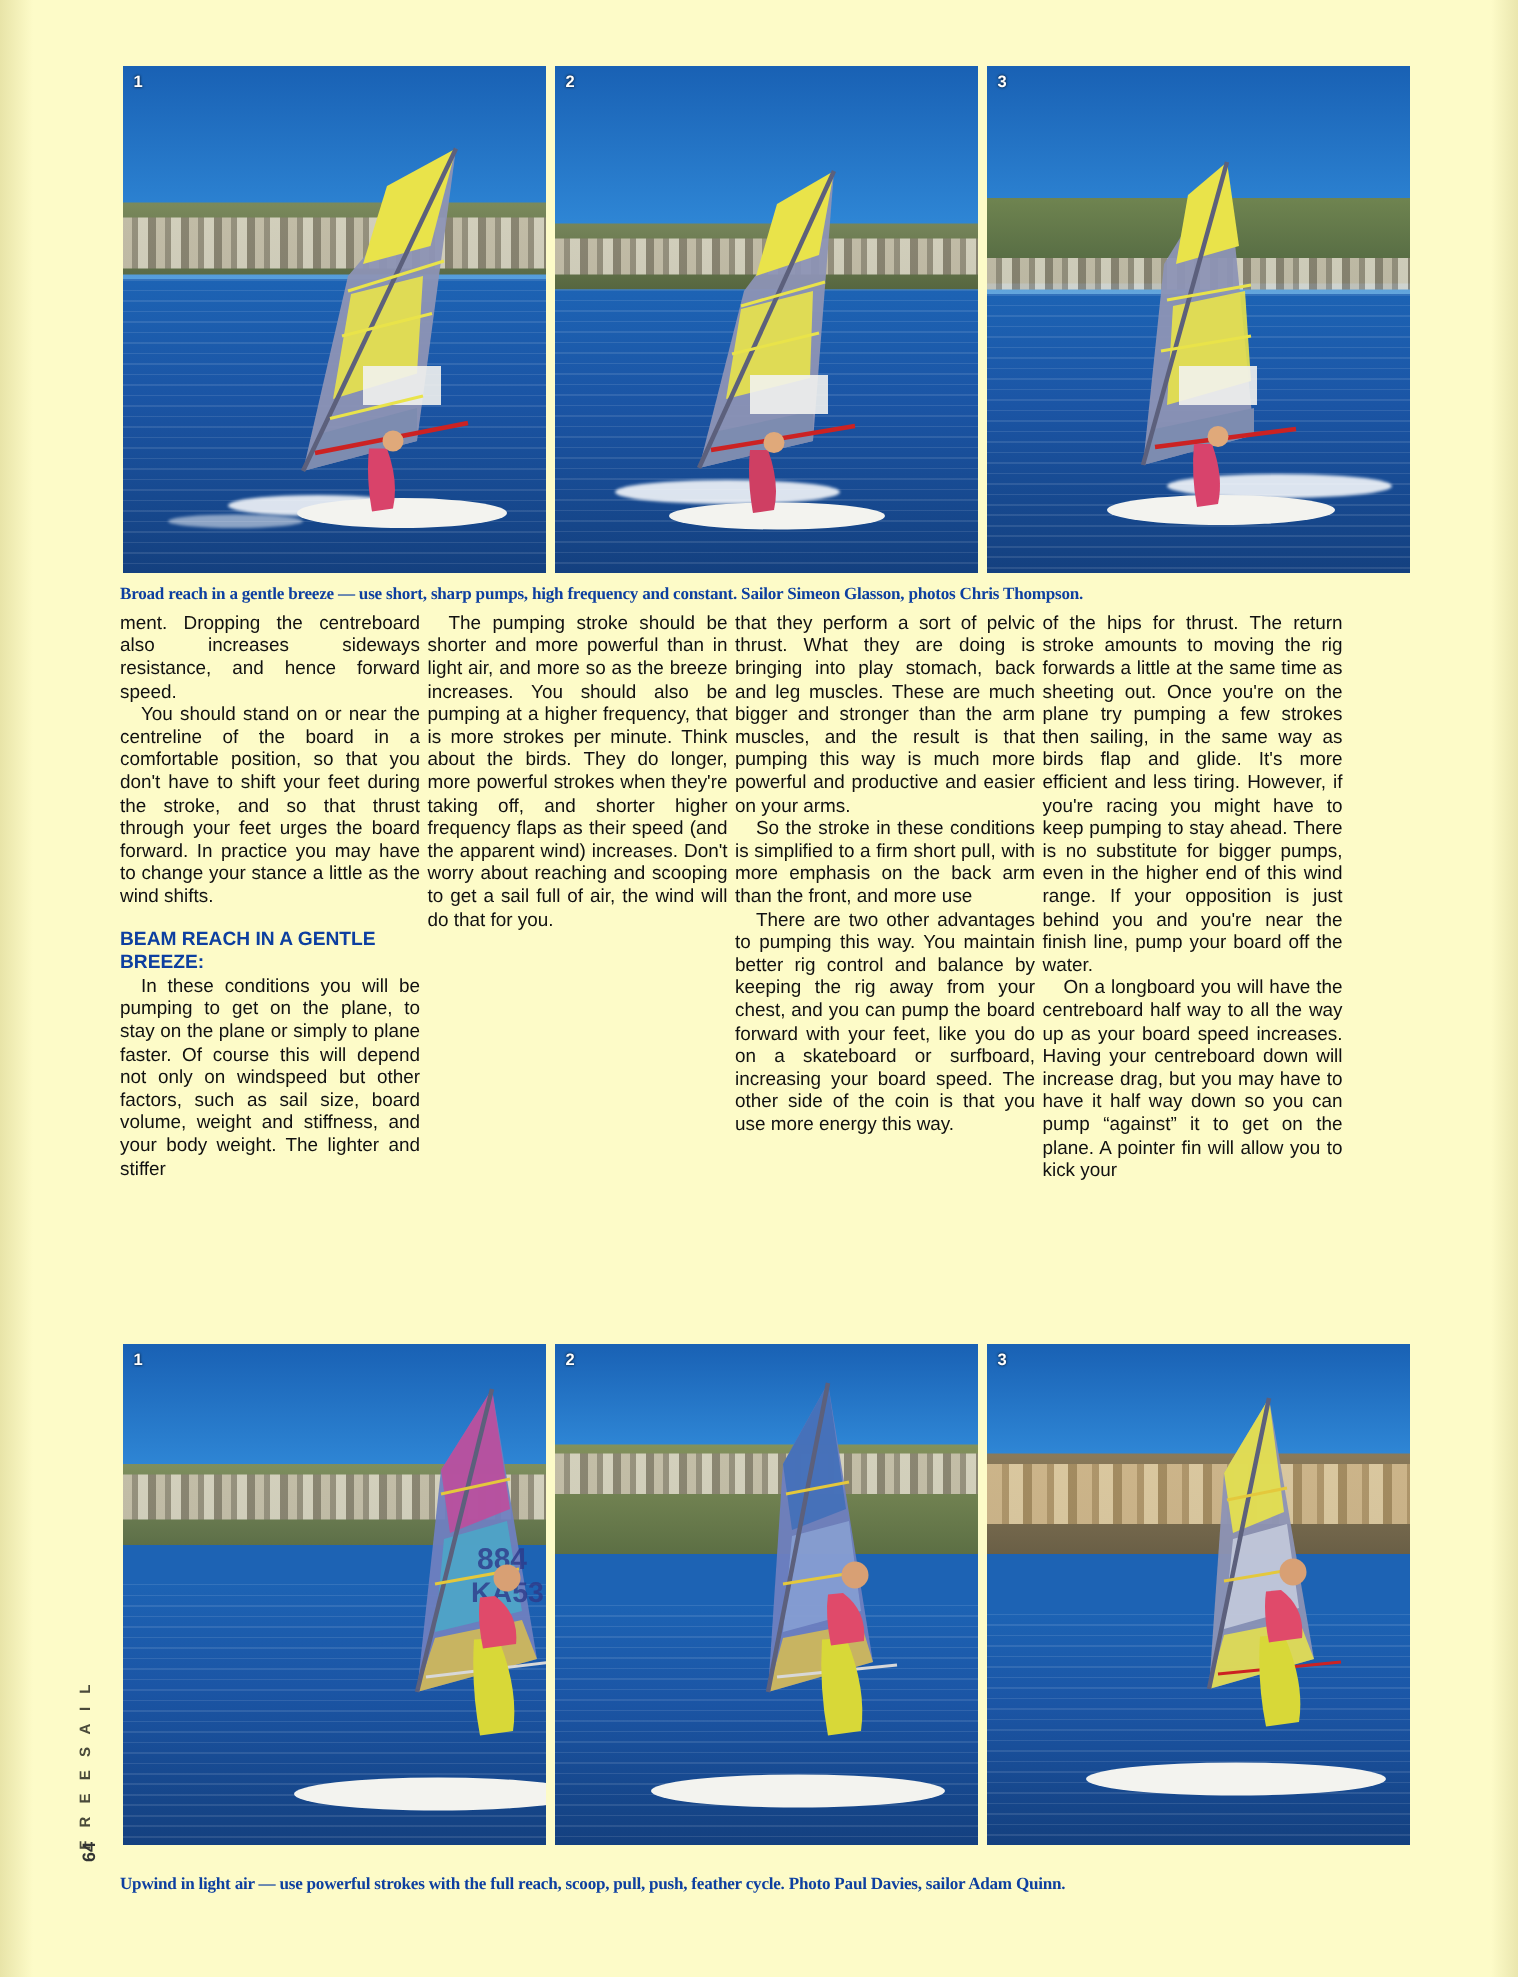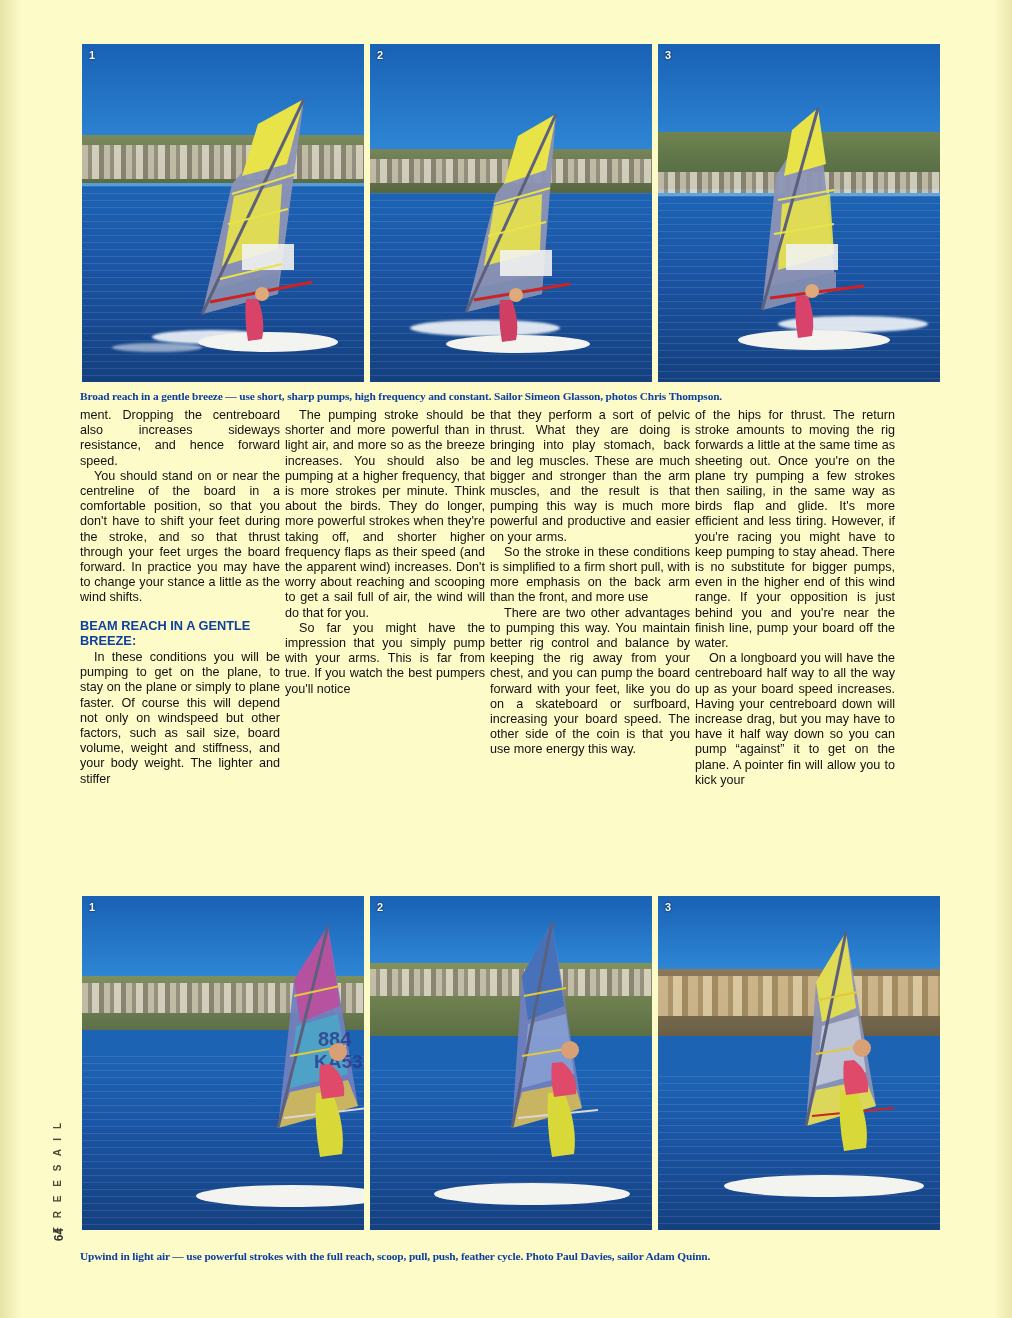--- a/index.html
+++ b/index.html
@@ -182,21 +182,20 @@
 
     <div class="col">
       <p class="noind">ment. Dropping the centreboard also increases sideways resistance, and hence forward speed.</p>
       <p>You should stand on or near the centreline of the board in a comfortable position, so that you don't have to shift your feet during the stroke, and so that thrust through your feet urges the board forward. In practice you may have to change your stance a little as the wind shifts.</p>
       <div class="subhead">BEAM REACH IN A GENTLE BREEZE:</div>
       <p>In these conditions you will be pumping to get on the plane, to stay on the plane or simply to plane faster. Of course this will depend not only on windspeed but other factors, such as sail size, board volume, weight and stiffness, and your body weight. The lighter and stiffer</p>
     </div>
 
     <div class="col">
       <p>The pumping stroke should be shorter and more powerful than in light air, and more so as the breeze increases. You should also be pumping at a higher frequency, that is more strokes per minute. Think about the birds. They do longer, more powerful strokes when they're taking off, and shorter higher frequency flaps as their speed (and the apparent wind) increases. Don't worry about reaching and scooping to get a sail full of air, the wind will do that for you.</p>
-      <p>So far you might have the impression that you simply pump with your arms. This is far from true. If you watch the best pumpers you'll notice</p>
     </div>
 
     <div class="col">
       <p class="noind">that they perform a sort of pelvic thrust. What they are doing is bringing into play stomach, back and leg muscles. These are much bigger and stronger than the arm muscles, and the result is that pumping this way is much more powerful and productive and easier on your arms.</p>
       <p>So the stroke in these conditions is simplified to a firm short pull, with more emphasis on the back arm than the front, and more use</p>
       <p>There are two other advantages to pumping this way. You maintain better rig control and balance by keeping the rig away from your chest, and you can pump the board forward with your feet, like you do on a skateboard or surfboard, increasing your board speed. The other side of the coin is that you use more energy this way.</p>
     </div>
 
     <div class="col">
       <p class="noind">of the hips for thrust. The return stroke amounts to moving the rig forwards a little at the same time as sheeting out. Once you're on the plane try pumping a few strokes then sailing, in the same way as birds flap and glide. It's more efficient and less tiring. However, if you're racing you might have to keep pumping to stay ahead. There is no substitute for bigger pumps, even in the higher end of this wind range. If your opposition is just behind you and you're near the finish line, pump your board off the water.</p>

